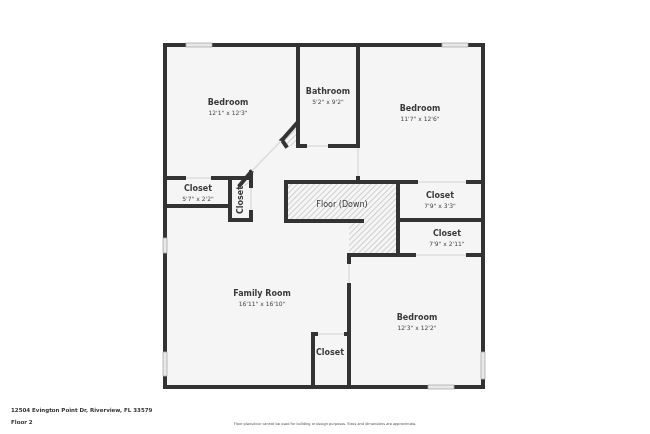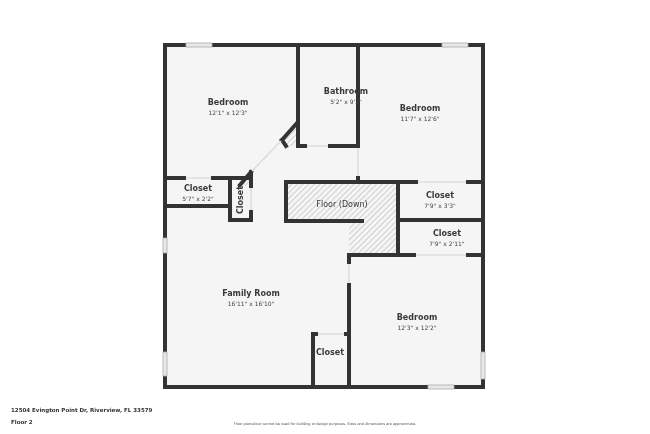--- a/index.html
+++ b/index.html
@@ -102,21 +102,21 @@
       <line x1="349" y1="264" x2="349" y2="283"></line>
       <line x1="318" y1="334" x2="344" y2="334"></line>
       <line x1="281" y1="141" x2="252" y2="171"></line>
     </g>
   </svg>
 
   <div class="room-label" style="left:228px;top:107px;">
     <span class="room-name">Bedroom</span>
     <span class="room-dims">12'1" x 12'3"</span>
   </div>
-  <div class="room-label" style="left:328px;top:96px;margin-left:18px;">
+  <div class="room-label" style="left:328px;top:96px;">
     <span class="room-name">Bathroom</span>
     <span class="room-dims">5'2" x 9'2"</span>
   </div>
   <div class="room-label" style="left:420px;top:113px;">
     <span class="room-name">Bedroom</span>
     <span class="room-dims">11'7" x 12'6"</span>
   </div>
   <div class="room-label" style="left:198px;top:193px;">
     <span class="room-name">Closet</span>
     <span class="room-dims">5'7" x 2'2"</span>
@@ -128,21 +128,21 @@
     <span class="room-name" style="font-weight:500;">Floor (Down)</span>
   </div>
   <div class="room-label" style="left:440px;top:200px;">
     <span class="room-name">Closet</span>
     <span class="room-dims">7'9" x 3'3"</span>
   </div>
   <div class="room-label" style="left:447px;top:238px;">
     <span class="room-name">Closet</span>
     <span class="room-dims">7'9" x 2'11"</span>
   </div>
-  <div class="room-label" style="left:251px;top:298px;">
+  <div class="room-label" style="left:262px;top:298px;">
     <span class="room-name">Family Room</span>
     <span class="room-dims">16'11" x 16'10"</span>
   </div>
   <div class="room-label" style="left:330px;top:353px;">
     <span class="room-name">Closet</span>
   </div>
   <div class="room-label" style="left:417px;top:322px;">
     <span class="room-name">Bedroom</span>
     <span class="room-dims">12'3" x 12'2"</span>
   </div>

